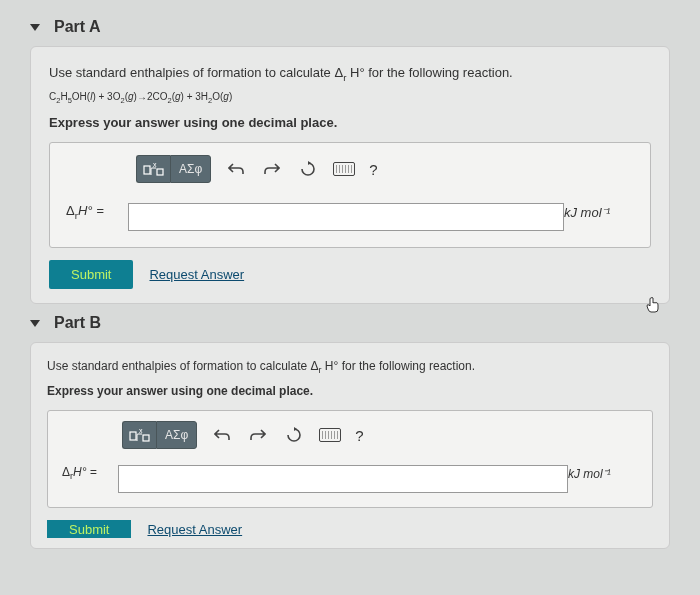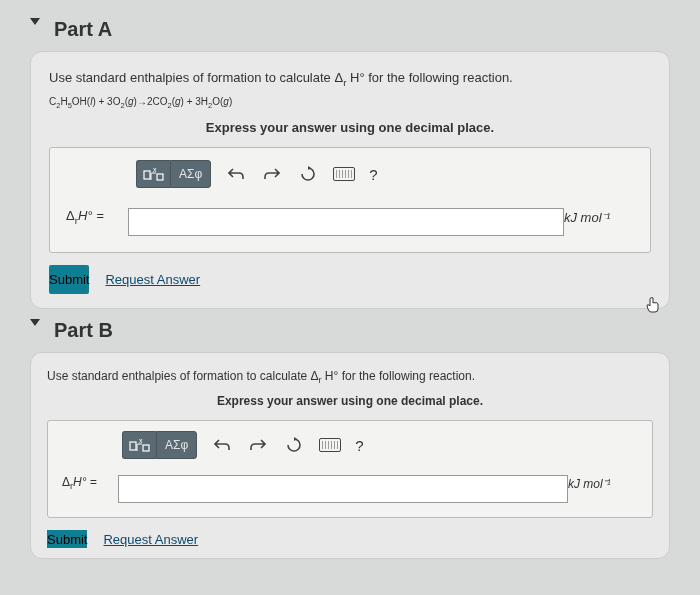--- a/index.html
+++ b/index.html
@@ -7,53 +7,52 @@
       font-family: Arial, Helvetica, sans-serif;
       background: #d8dad9;
       width: 700px;
       height: 595px;
       overflow: hidden;
       padding: 10px 30px;
       color: #333;
     }
     .part-header {
       display: flex;
-      align-items: flex-start;
+      align-items: center;
       font-weight: bold;
-      font-size: 20px;
+      font-size: 16px;
       margin: 8px 0 10px 0;
     }
     .part-header .caret {
       width: 0; height: 0;
       border-left: 5px solid transparent;
       border-right: 5px solid transparent;
       border-top: 7px solid #333;
       margin-right: 14px;
     }
     .card {
       background: #e8e9e8;
       border: 1px solid #ccc;
-      border-radius: 12px;
+      border-radius: 6px;
       padding: 16px 18px 14px 18px;
       margin-bottom: 10px;
     }
     .prompt {
       font-size: 13px;
       line-height: 1.5;
       margin-bottom: 6px;
     }
     .equation {
       font-size: 10px;
       margin-bottom: 10px;
     }
     .instruction {
       font-weight: bold;
       font-size: 13px;
       margin-bottom: 12px;
-      text-align: center;
     }
     .answer-box {
       border: 1px solid #bbb;
       background: #f3f3f2;
       border-radius: 3px;
       padding: 12px 16px 16px 16px;
       margin-bottom: 12px;
     }
     .toolbar {
       display: flex;
@@ -120,23 +119,23 @@
       min-width: 70px;
       font-style: italic;
     }
     .actions {
       display: flex;
       align-items: center;
       gap: 16px;
     }
     .submit-btn {
       background: #0e7f92;
-      color: #000000;
+      color: #bef264;
       border: none;
-      padding: 7px 0;
+      padding: 7px 22px;
       font-size: 13px;
       border-radius: 2px;
       cursor: pointer;
     }
     .request-link {
       color: #0c4a6e;
       text-decoration: underline;
       font-size: 13px;
       cursor: pointer;
     }

